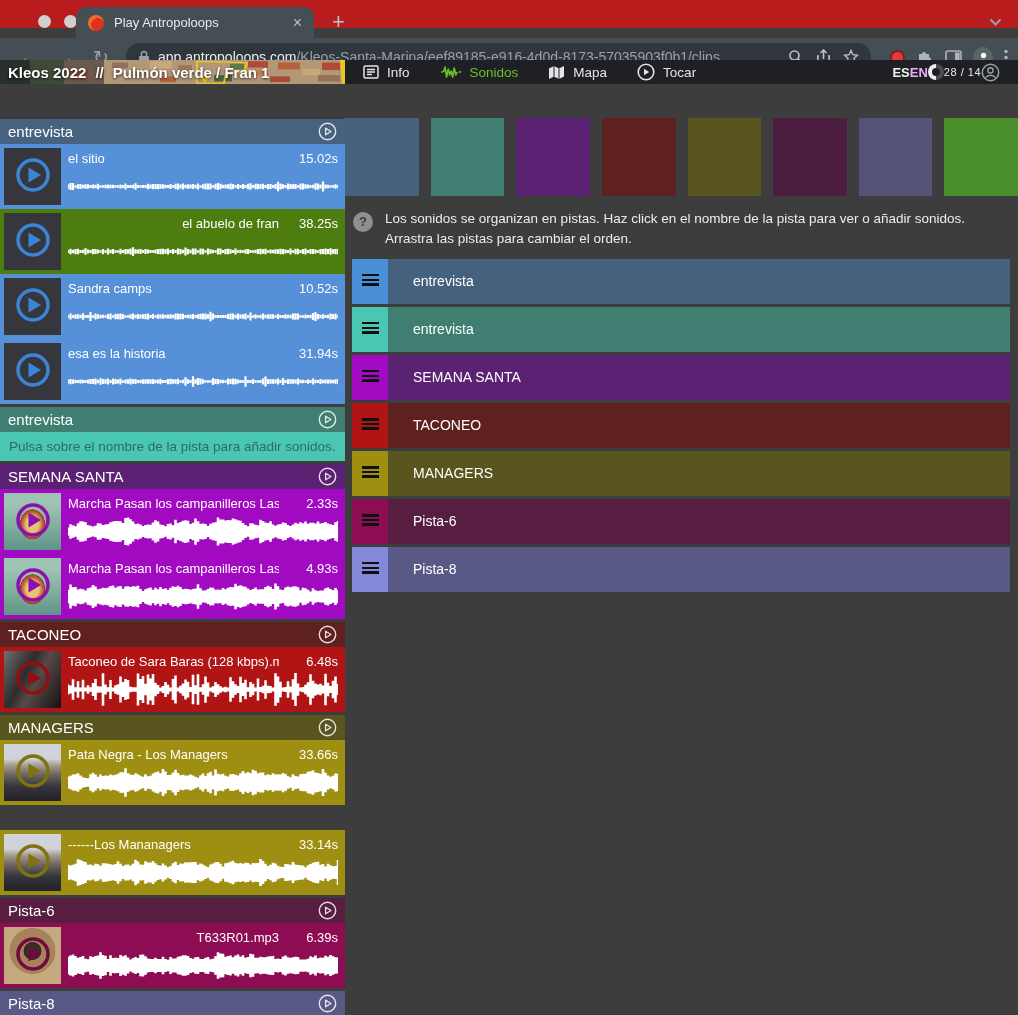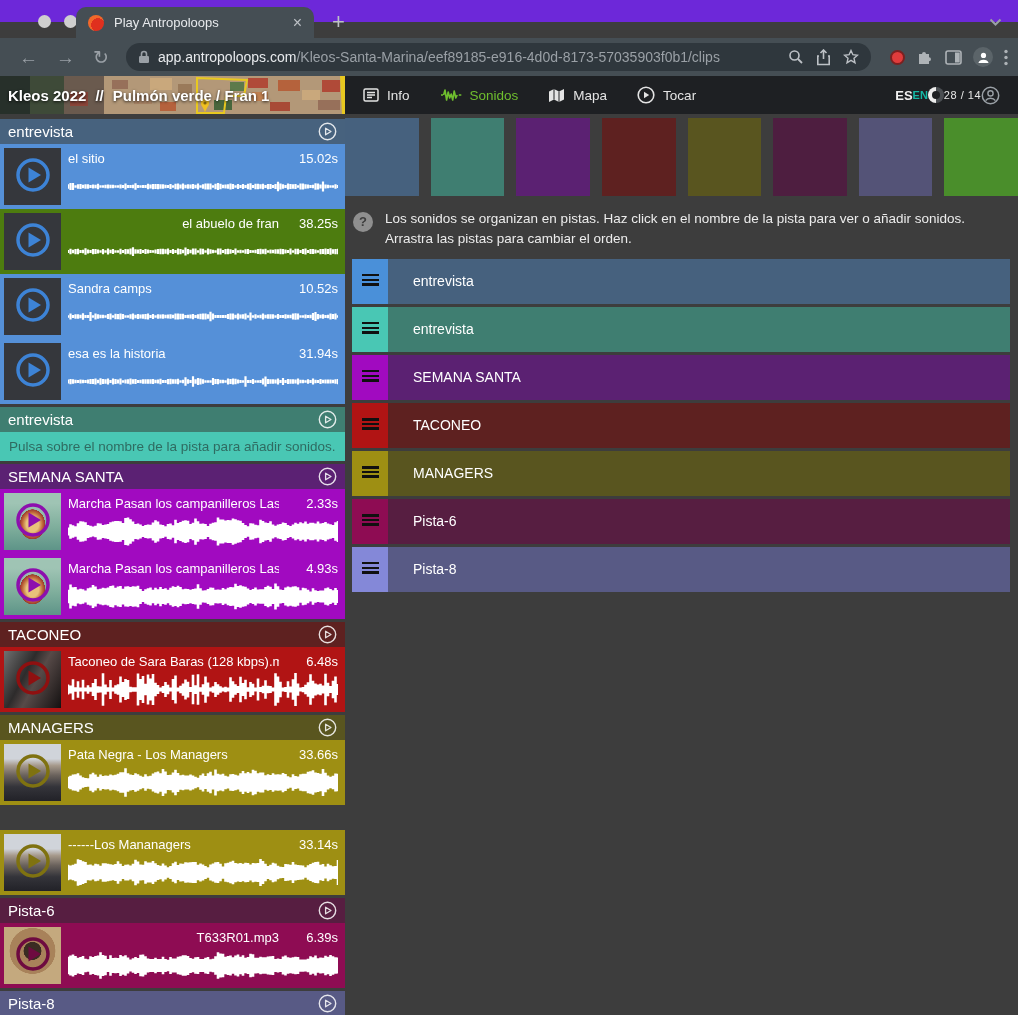--- a/index.html
+++ b/index.html
@@ -1,21 +1,21 @@
 <!DOCTYPE html>
 <html><head>
 <meta charset="utf-8">
 <style>
   html,body{margin:0;padding:0;background:#222;}
   *{box-sizing:border-box;}
   .screen{position:relative;width:1018px;height:1015px;background:#3d3d3d;overflow:hidden;
           font-family:"Liberation Sans",sans-serif;-webkit-font-smoothing:antialiased;}
 
   
-  .tabstrip{position:absolute;top:0;left:0;right:0;height:22px;background:#6d28d9;}
+  .tabstrip{position:absolute;top:0;left:0;right:0;height:28px;background:#b91c1c;}
   .traffic{position:absolute;left:38px;top:15px;display:flex;gap:13px;}
   .tl{width:13px;height:13px;border-radius:50%;background:#cfcfcf;}
   .tab{position:absolute;left:76px;top:7px;width:238px;height:31px;background:#454e54;
        border-radius:10px 10px 0 0;display:flex;align-items:center;padding:0 12px;}
   .favicon{width:16px;height:16px;border-radius:50%;flex:none;
            background:radial-gradient(circle at 62% 62%,#e0301e 0 48%,#f2682a 49% 100%);}
   .tab-title{color:#e8eaed;font-size:13px;margin-left:10px;flex:1;white-space:nowrap;overflow:hidden;}
   .tab-close{color:#bdc1c6;font-size:16px;line-height:1;margin-left:6px;}
   .newtab{position:absolute;left:332px;top:9px;color:#bdc1c6;font-size:22px;font-weight:300;}
   .tabchevron{position:absolute;right:16px;top:13px;color:#9aa0a6;}
@@ -27,32 +27,32 @@
            align-items:center;padding:0 12px;margin:0 8px;min-width:0;}
   .urltext{font-size:14px;white-space:nowrap;overflow:hidden;margin-left:8px;flex:1;}
   .urldomain{color:#e8eaed;font-weight:normal;}
   .urlpath{color:#9aa0a6;}
   .pill-ic{margin-left:12px;flex:none;display:flex;}
   .chrome-ic{margin-left:11px;flex:none;display:flex;align-items:center;}
   .record{width:15px;height:15px;border-radius:50%;background:#e03c3c;border:2.5px solid #7c2020;}
   .avatar{width:20px;height:20px;border-radius:50%;background:#5b6469;display:flex;align-items:center;justify-content:center;}
 
   
-  .appheader{position:absolute;top:76px;left:0;right:0;height:38px;display:flex;}
+  .appheader{position:absolute;top:60px;left:0;right:0;height:24px;display:flex;}
   .hero{width:345px;position:relative;flex:none;overflow:hidden;}
   .hero svg{position:absolute;inset:0;width:100%;height:100%;}
   .herotitle{position:absolute;left:8px;top:0;height:100%;display:flex;align-items:center;gap:9px;
              color:#fff;font-size:15px;font-weight:bold;text-shadow:0 1px 3px rgba(0,0,0,.8);white-space:nowrap;}
   .appnav{flex:1;background:#1e2023;display:flex;align-items:center;padding:0 18px;}
   .navitem{display:flex;align-items:center;gap:8px;color:#e4e4e4;font-size:13.5px;margin-right:30px;}
   .navitem svg{display:block;}
   .navitem.active{color:#6fbe2e;}
   .nav-right{margin-left:auto;display:flex;align-items:center;}
   .lang-on{color:#f0f0f0;font-size:13px;font-weight:bold;}
-  .lang-off{color:#14b8a6;font-size:11px;font-weight:bold;}
+  .lang-off{color:#f0abfc;font-size:13px;font-weight:bold;}
   .loader{width:16px;height:16px;border-radius:50%;position:relative;
           background:conic-gradient(#4a4e52 0 50%,#ededed 50% 100%);}
   .loader::after{content:"";position:absolute;inset:4px;border-radius:50%;background:#1e2023;}
   .counter{color:#e8e8e8;font-size:11px;letter-spacing:.5px;}
 
   
   .content{position:absolute;top:114px;left:0;right:0;bottom:0;display:flex;overflow:hidden;}
   aside{width:345px;flex:none;padding-top:5px;}
   main{flex:1;padding-top:4px;min-width:0;}
 

